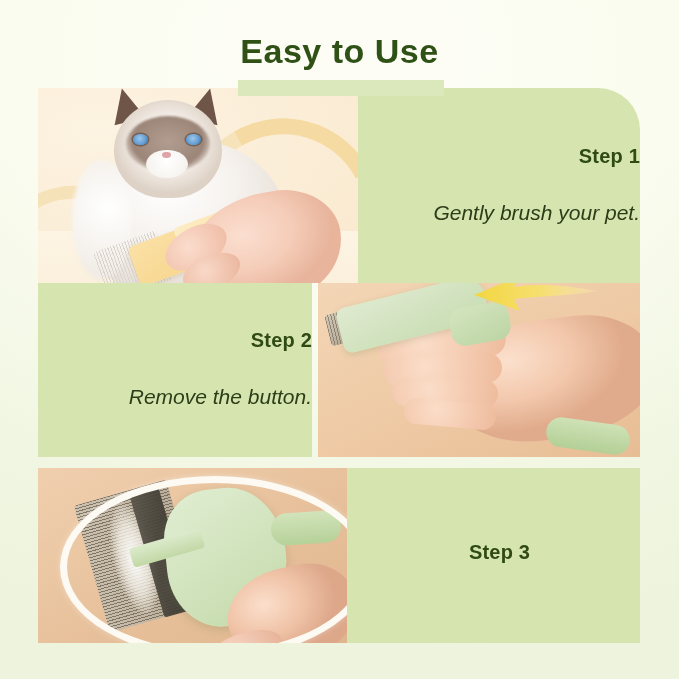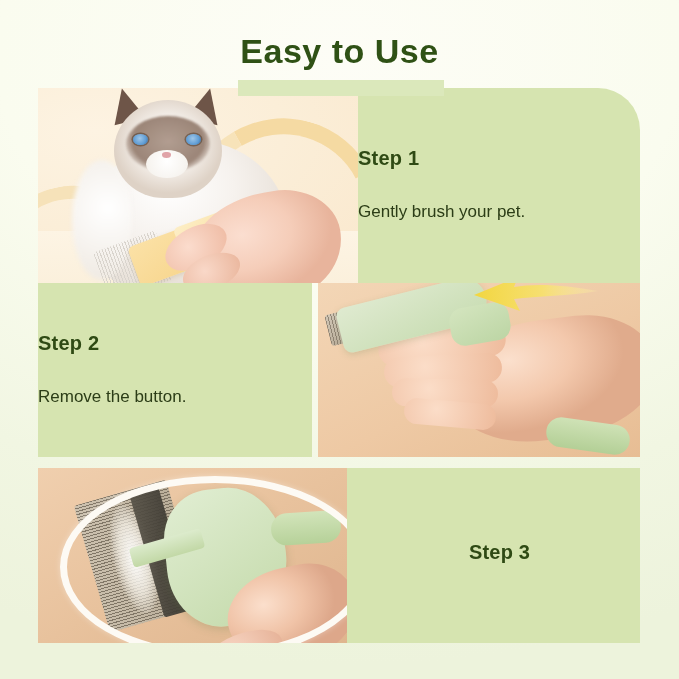--- a/index.html
+++ b/index.html
@@ -43,28 +43,28 @@
   .row1{top:0;height:195px;}
   .row2{top:195px;height:184px;}
   .row3{top:380px;height:175px;}
 
   .cell{position:relative;overflow:hidden;}
 
   .txt{
     background:#d6e4b0;
     display:flex;flex-direction:column;justify-content:center;
   }
-  .txt.center{align-items:flex-start;text-align:center;gap:24px;}
+  .txt.center{align-items:flex-end;text-align:center;gap:24px;}
   .txt.left{align-items:flex-start;text-align:left;}
   .step-title{
     font-size:20px;font-weight:bold;color:#2f4a14;
     margin-bottom:7px;letter-spacing:0.2px;
   }
   .step-desc{
-    font-size:17px;color:#2c3d17;line-height:1.3;
+    font-size:21px;color:#2c3d17;line-height:1.3;font-style:italic;
   }
   .round-tr{border-top-right-radius:42px;}
 
   
   .photo{position:relative;}
   .ph1{
     background:
       radial-gradient(130% 110% at 18% 22%, #fdf3e2 0%, #fbeed8 45%, #fae7cb 100%);
   }
   .ph1 .arc-r{

